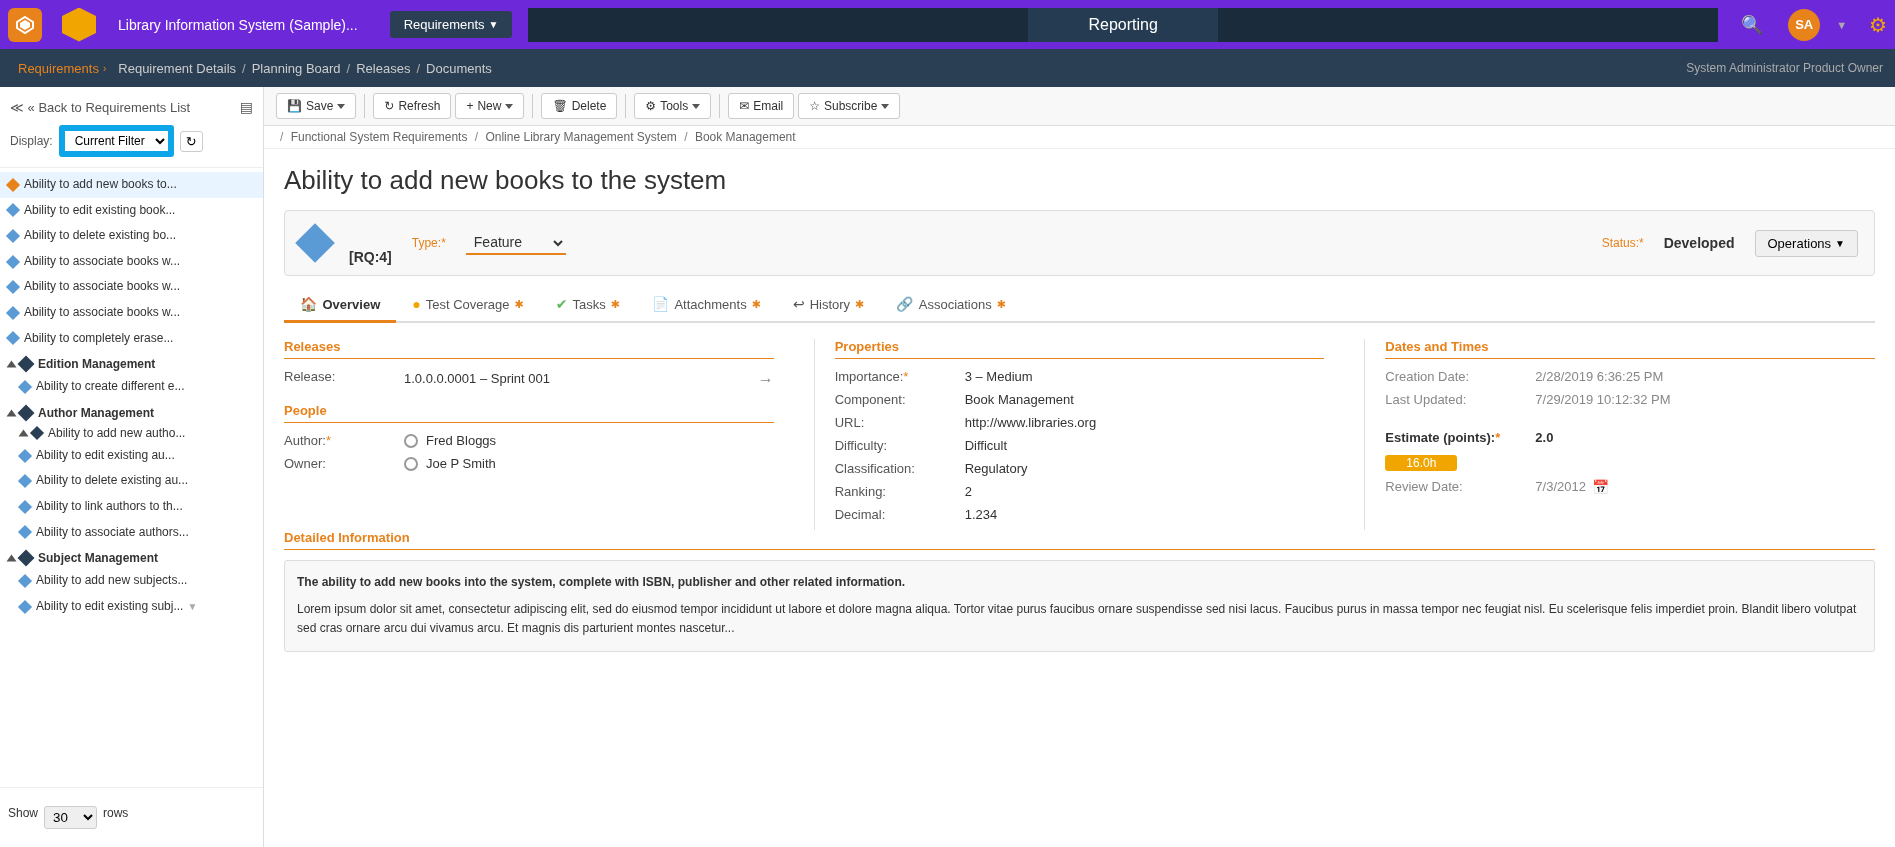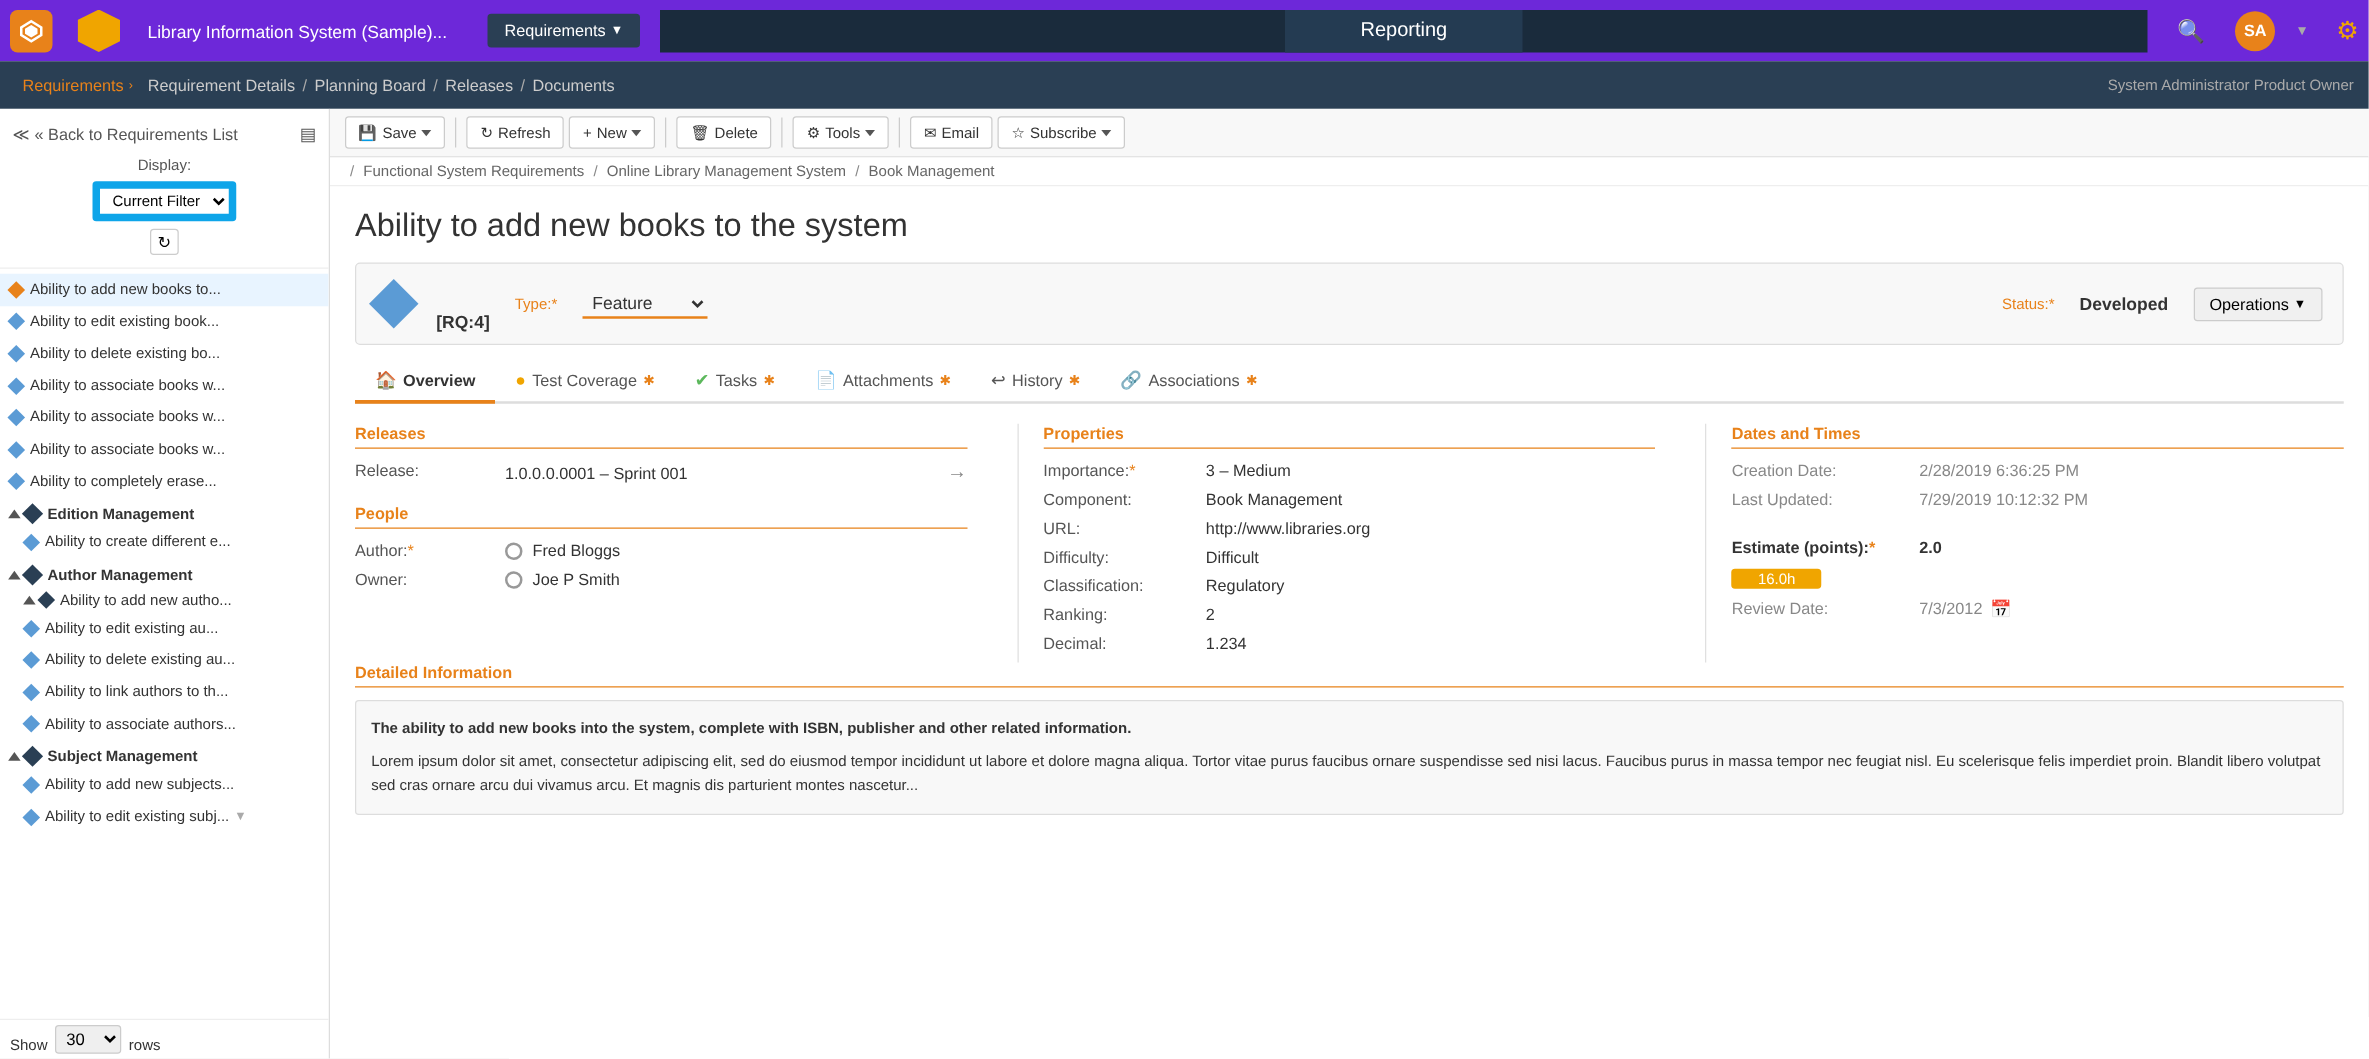--- a/index.html
+++ b/index.html
@@ -129,21 +129,20 @@
     .back-link {
       color: #555;
       font-size: 13px;
       cursor: pointer;
       display: flex; align-items: center; gap: 4px;
       padding: 4px 2px;
     }
     .sidebar-display {
       display: flex; align-items: center; gap: 6px;
       padding: 6px 2px;
-      flex-direction: column;
     }
     .sidebar-display label { font-size: 12px; color: #555; }
     .filter-select {
       border: 6px solid #0ea5e9; border-radius: 3px;
       padding: 2px 6px; font-size: 12px; cursor: pointer;
       background: white;
     }
     .refresh-btn {
       background: none; border: 1px solid #ccc; border-radius: 3px;
       padding: 2px 5px; cursor: pointer; font-size: 13px;
@@ -187,23 +186,23 @@
     }
     .sidebar-group .group-diamond {
       width: 12px; height: 12px;
       transform: rotate(45deg);
       background: #2a3f54;
       flex-shrink: 0;
       margin-right: 6px;
     }
     .sidebar-indent { padding-left: 20px; }
     .sidebar-footer {
-      padding: 4px 8px;
+      padding: 18px 8px;
       border-top: 1px solid #eee;
-      display: flex; align-items: flex-end; gap: 6px;
+      display: flex; align-items: flex-start; gap: 6px;
       font-size: 12px;
     }
     .sidebar-footer select { border: 1px solid #ccc; border-radius: 3px; padding: 2px 4px; }
     .clip-text {
       overflow: hidden;
       white-space: nowrap;
       text-overflow: ellipsis;
       max-width: 195px;
     }
 

